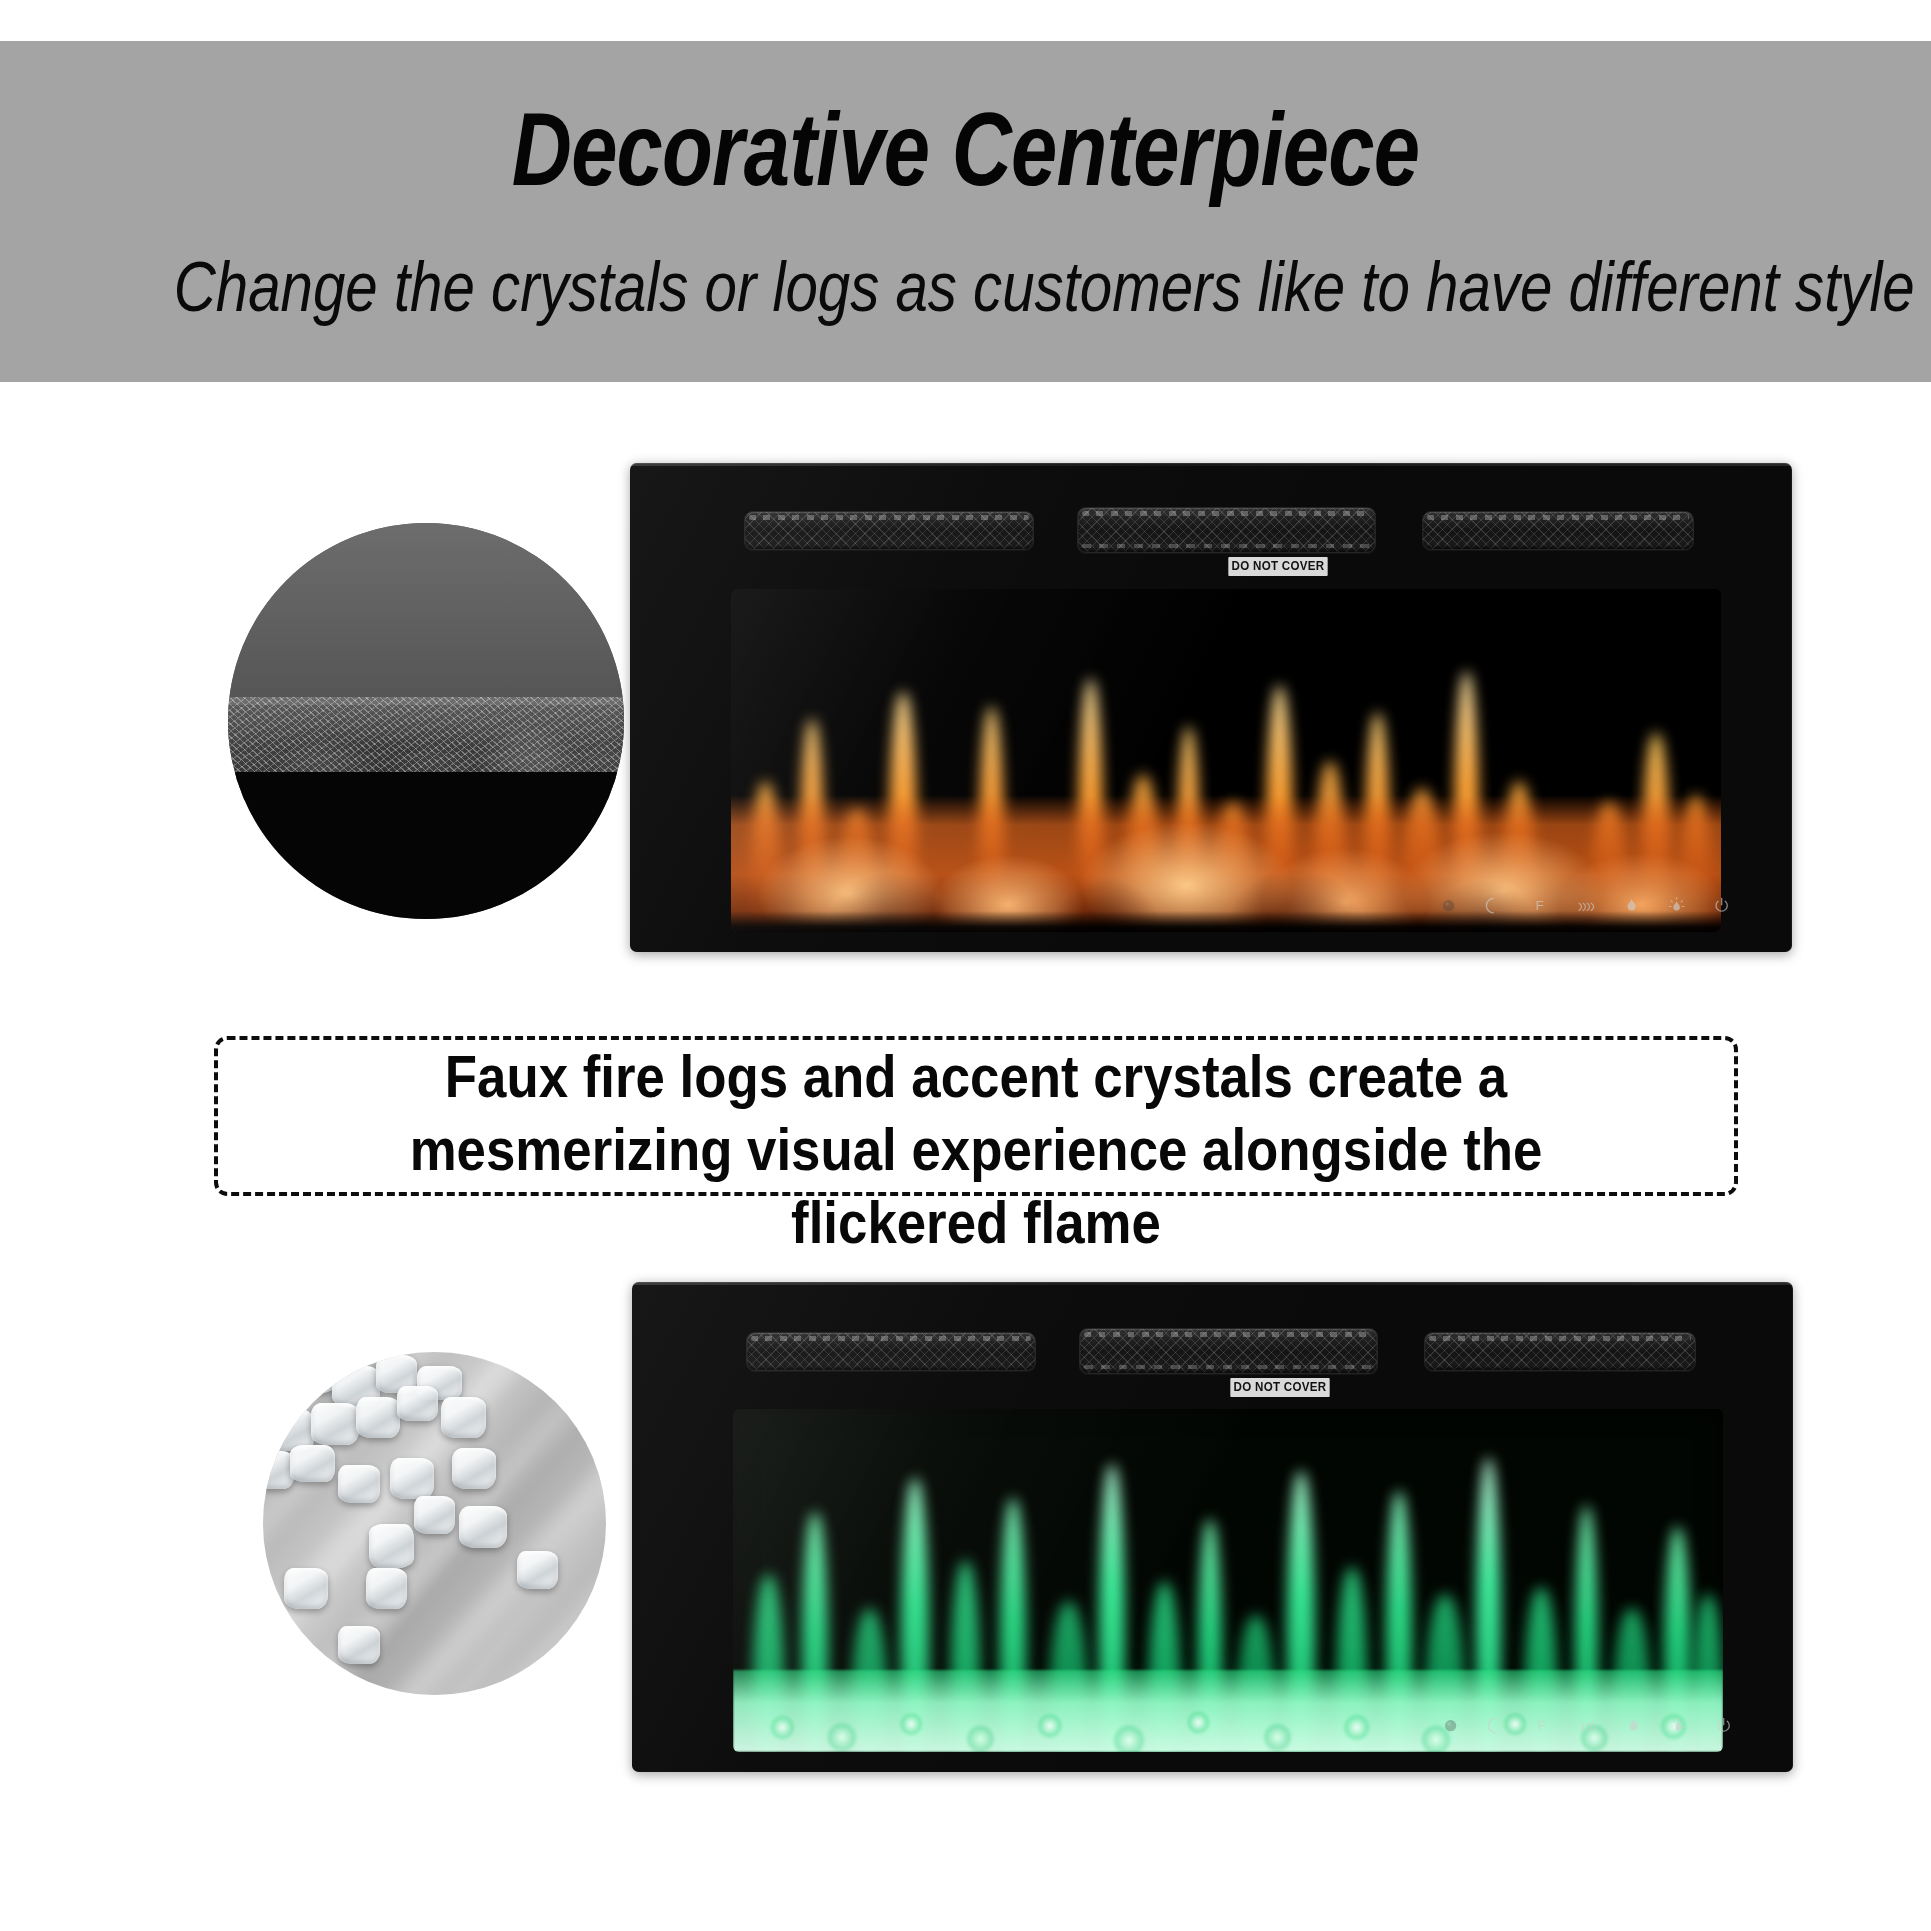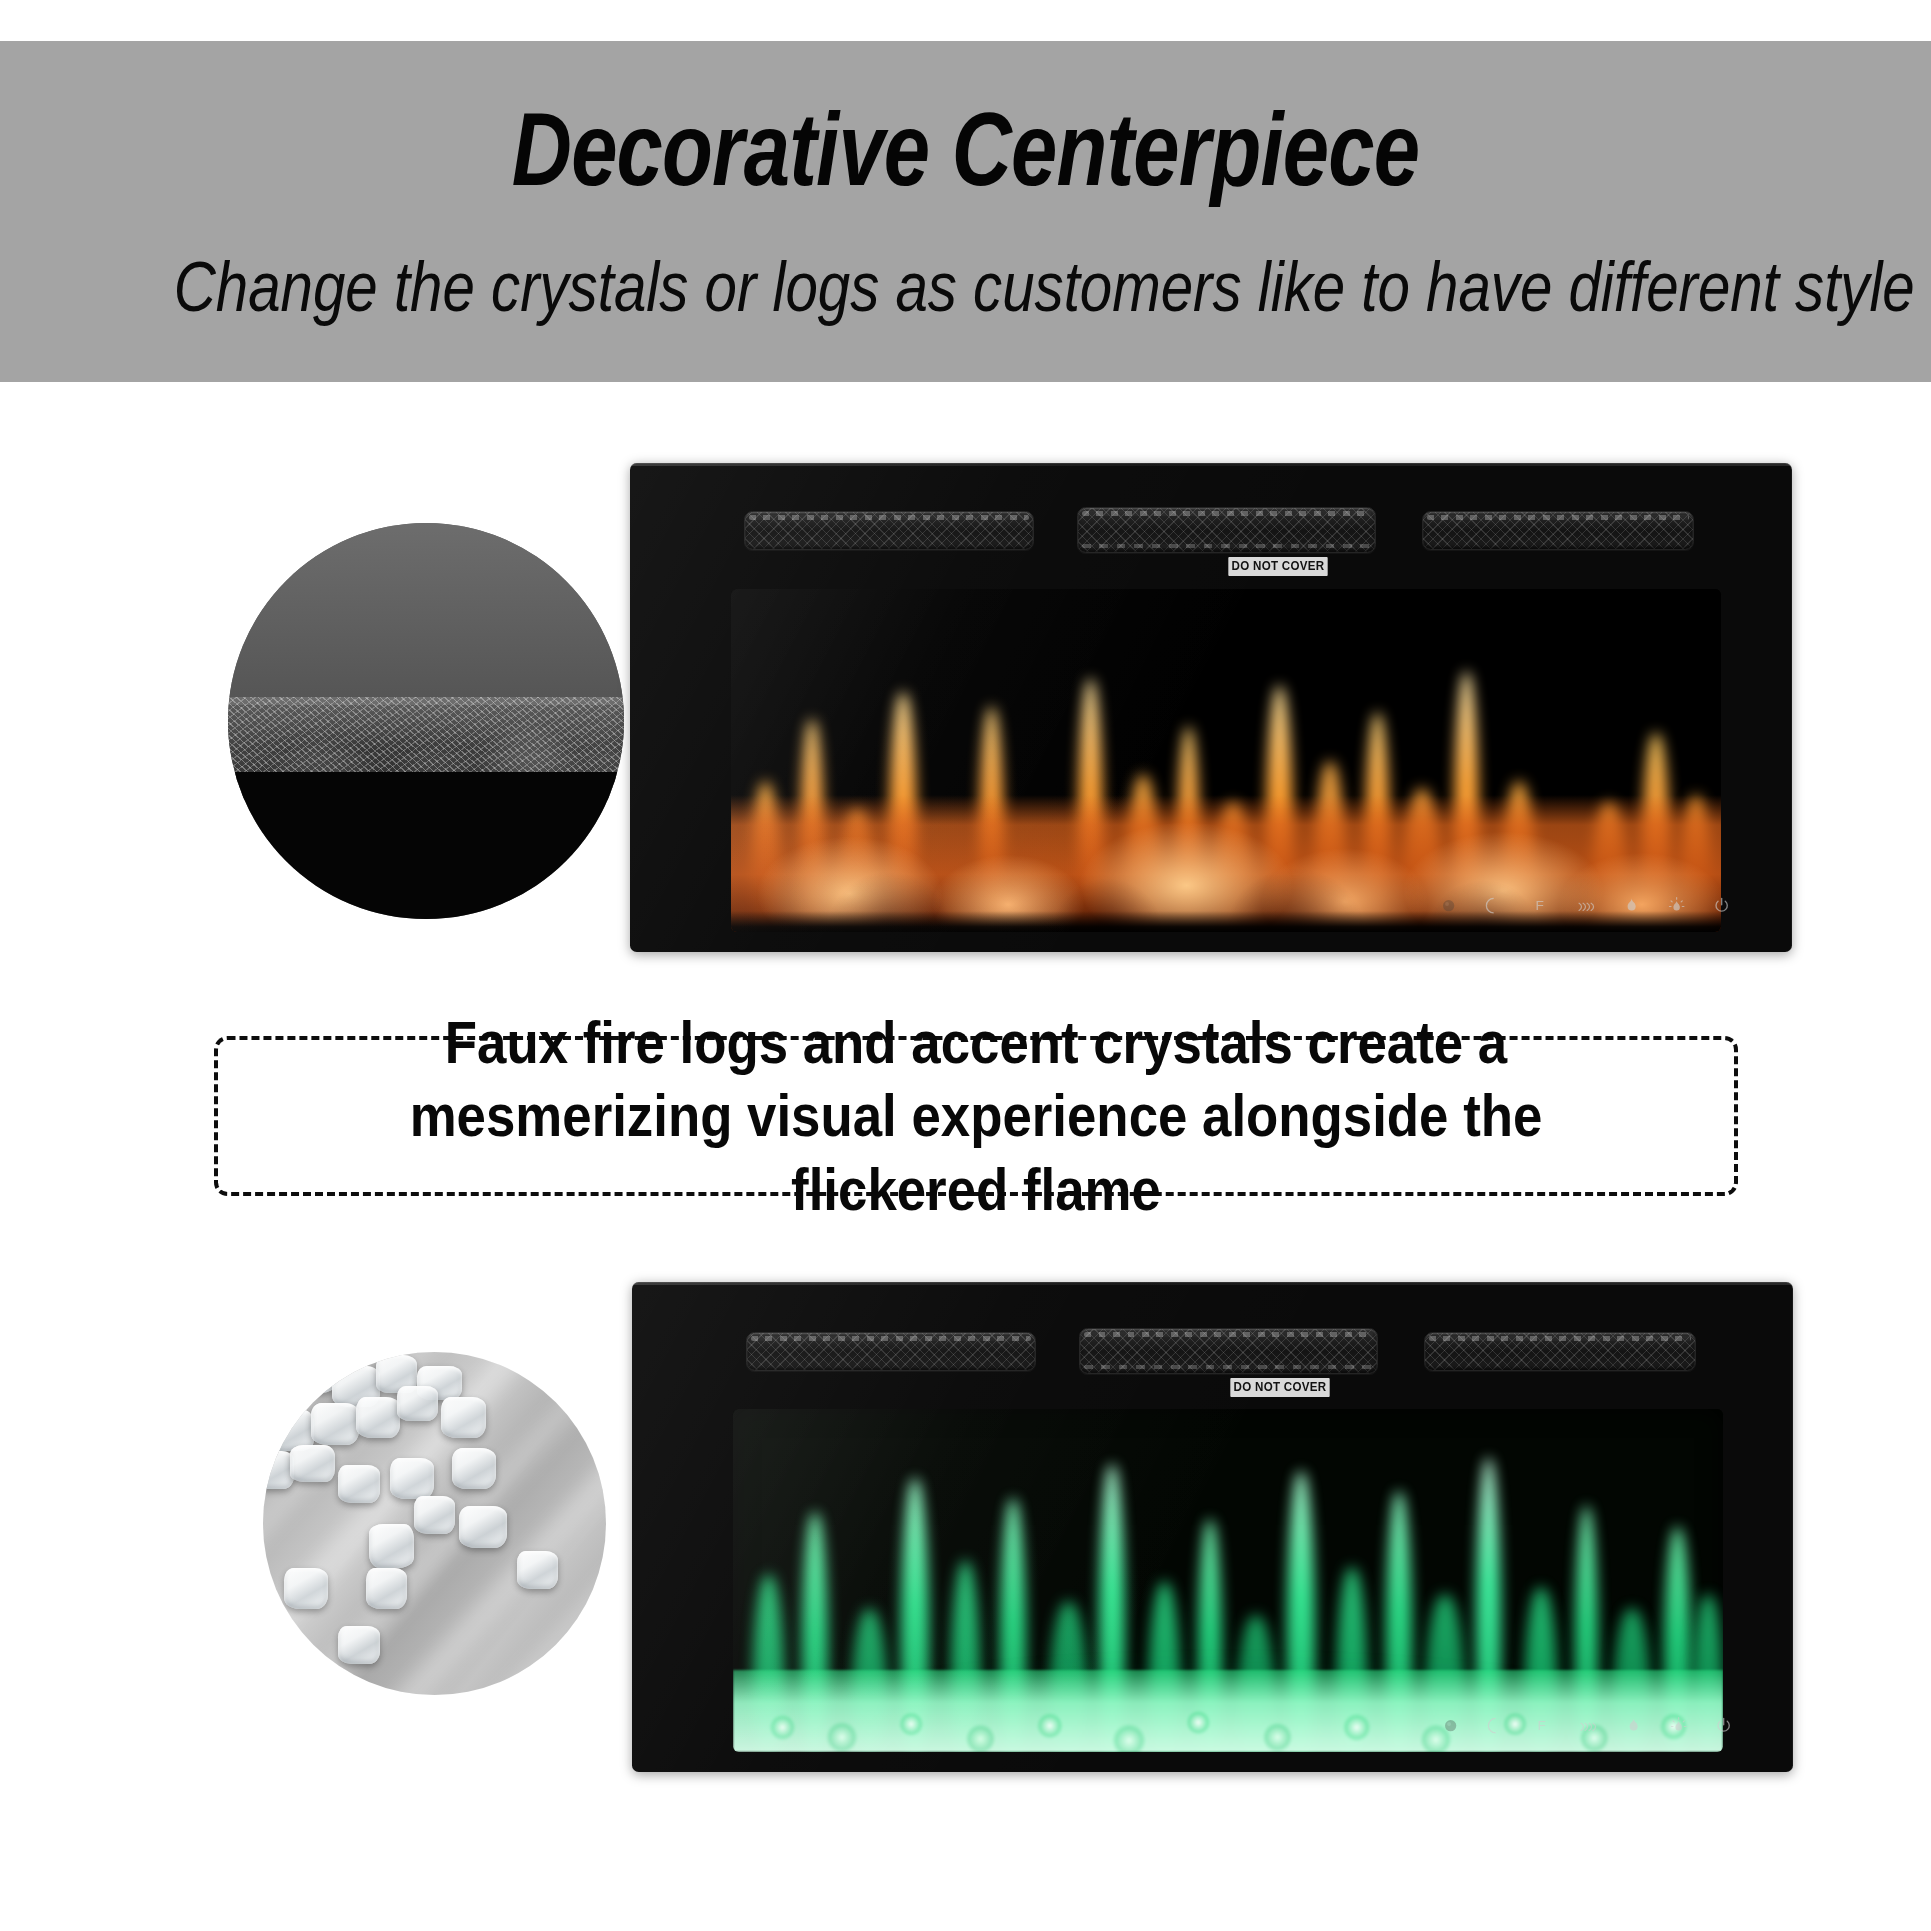--- a/index.html
+++ b/index.html
@@ -233,21 +233,21 @@
     border-radius:22% 30% 26% 34% / 30% 24% 34% 26%;
     box-shadow: 0 2.9px 6.8px rgba(0,0,0,0.30), inset 0 1.9px 3.9px rgba(255,255,255,0.95), inset 0 -2.9px 4.8px rgba(130,140,146,0.45);
   }
 
   
   #callout {
     position:absolute;
     border:4.8px dashed #0d0d0d;
     border-radius:13.5px;
     background:#ffffff;
-    display:flex; align-items:center; justify-content:center;
+    display:flex; align-items:flex-start; justify-content:center;
   }
   #callout-text {
     text-align:center;
     font-family:"Liberation Sans", sans-serif;
     font-weight:bold;
     font-size:60px;
     line-height:1.22;
     color:#080808;
     transform:scaleX(0.88);
     padding:0 27px;

